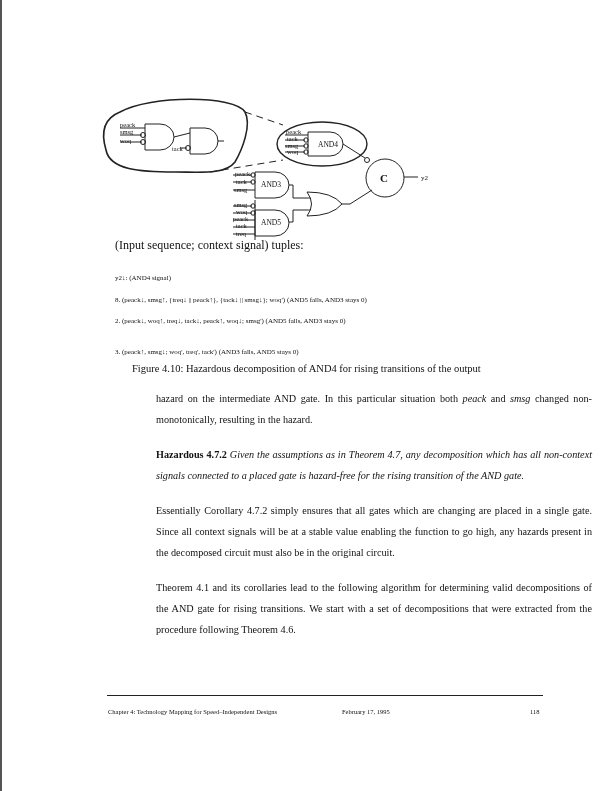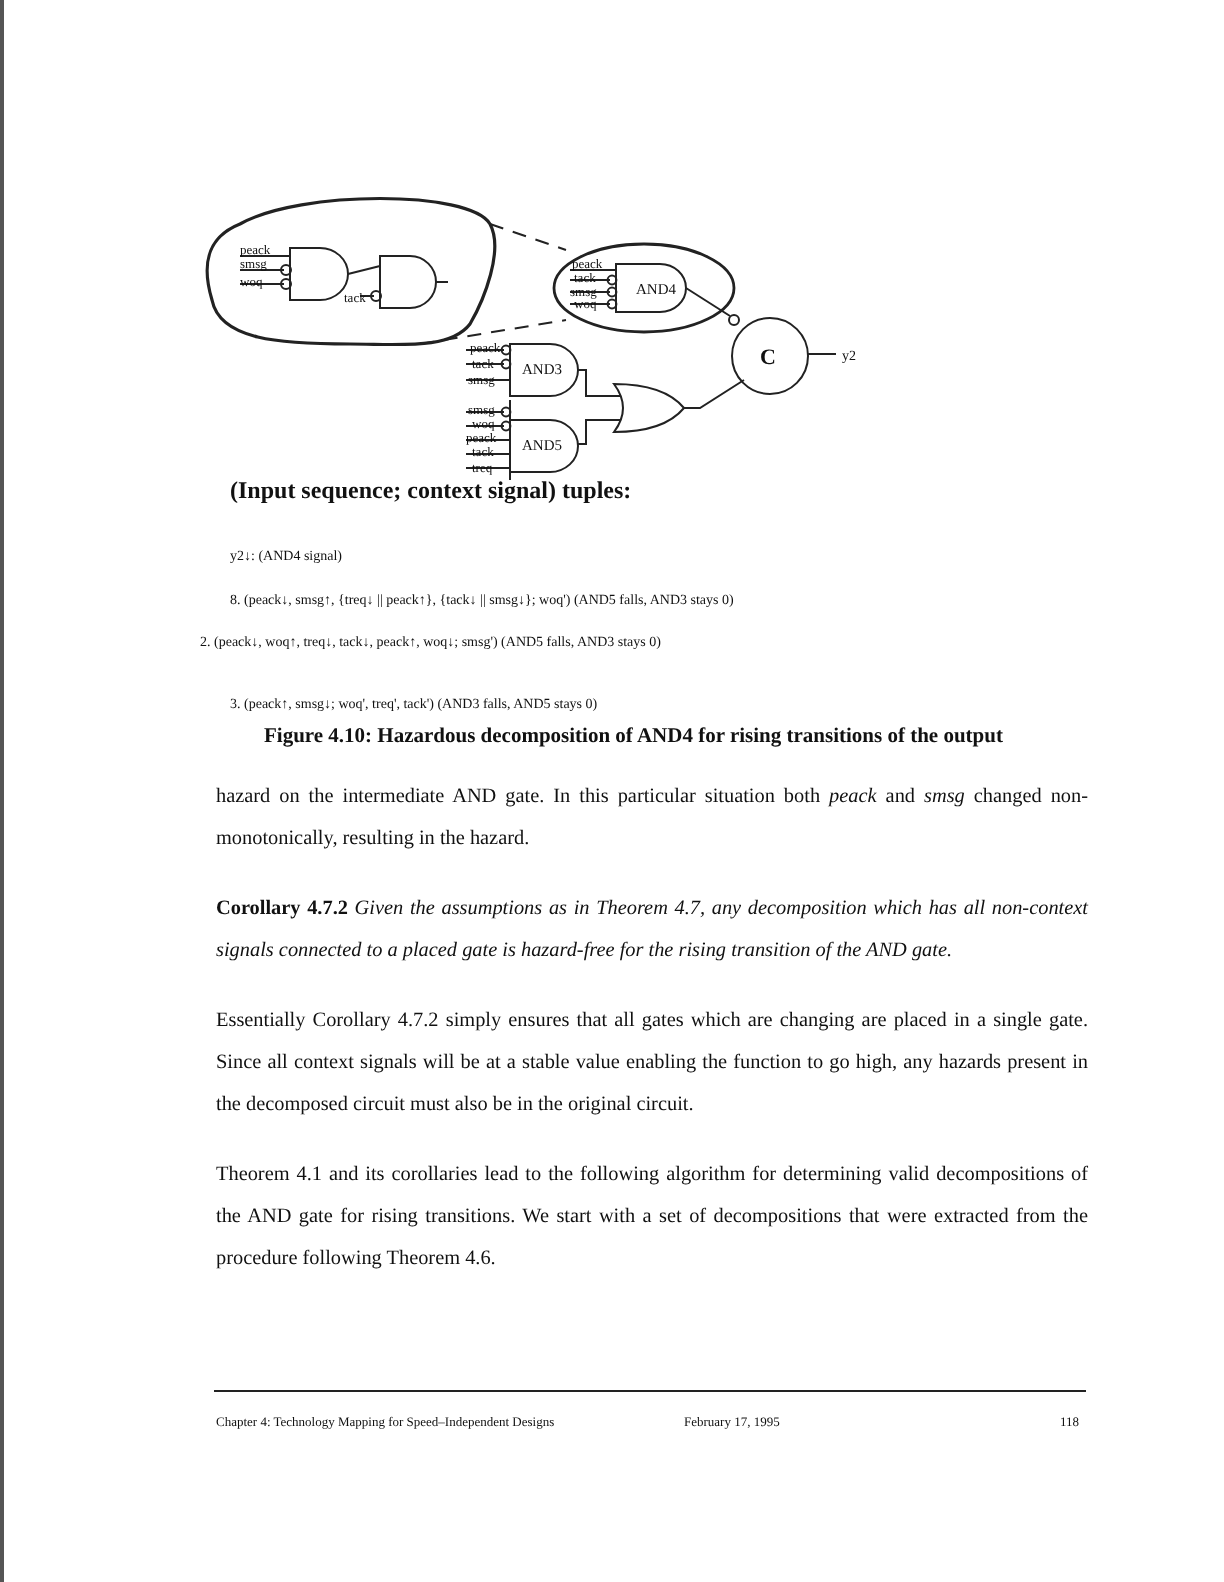--- a/index.html
+++ b/index.html
@@ -1,24 +1,24 @@
 <!DOCTYPE html>
 <html><head>
   <meta charset="utf-8">
   <style>
     html, body { margin: 0; padding: 0; background: #ffffff; }
     body { width: 612px; height: 791px; position: relative; overflow: hidden;
            font-family: "Liberation Serif", serif; color: #111; }
     .scan-edge { position: absolute; left: 0; top: 0; width: 2px; height: 791px; background: #555; }
     .abs { position: absolute; }
     svg text { font-family: "Liberation Serif", serif; fill: #111; }
-    .tuple-head { font-size: 12px; font-weight: bold; }
+    .tuple-head { font-size: 12px; }
     .small { font-size: 7px; }
-    .caption { font-weight: bold; font-size: 10.5px; }
-    .body-text { font-size: 10.2px; line-height: 21px; text-align: justify; }
+    .caption { font-weight: normal; font-size: 10.5px; }
+    .body-text { font-size: 10.2px; line-height: 21px; text-align: justify; margin-left: 48px; }
     .body-text p { margin: 0; }
     .footer-rule { position: absolute; left: 107px; top: 695px; width: 436px; height: 1px; background: #222; }
     .footer { position: absolute; top: 708px; font-size: 6.5px; }
   </style>
 </head>
 <body>
 
 <div class="scan-edge"></div>
 
 <svg class="abs" style="left:0;top:0" width="612" height="250" viewBox="0 0 612 250">
@@ -101,28 +101,28 @@
   <text x="318" y="147" font-size="7.5">AND4</text>
   <text x="261" y="187" font-size="7.5">AND3</text>
   <text x="261" y="225" font-size="7.5">AND5</text>
   <text x="380" y="182" font-size="11" font-weight="bold">C</text>
   <text x="421" y="180" font-size="7">y2</text>
 </svg>
 
 <div class="abs tuple-head" style="left:115px;top:238px">(Input sequence; context signal) tuples:</div>
 <div class="abs small" style="left:115px;top:274px">y2↓: (AND4 signal)</div>
 <div class="abs small" style="left:115px;top:296px">8. (peack↓, smsg↑, {treq↓ || peack↑}, {tack↓ || smsg↓}; woq') (AND5 falls, AND3 stays 0)</div>
-<div class="abs small" style="left:100px;top:317px">2. (peack↓, woq↑, treq↓, tack↓, peack↑, woq↓; smsg') (AND5 falls, AND3 stays 0)</div>
+<div class="abs small" style="left:115px;top:317px">2. (peack↓, woq↑, treq↓, tack↓, peack↑, woq↓; smsg') (AND5 falls, AND3 stays 0)</div>
 <div class="abs small" style="left:115px;top:348px">3. (peack↑, smsg↓; woq', treq', tack') (AND3 falls, AND5 stays 0)</div>
 
 <div class="abs caption" style="left:132px;top:363px">Figure 4.10: Hazardous decomposition of AND4 for rising transitions of the output</div>
 
 <div class="abs body-text" style="left:108px;top:388px;width:436px">
   <p><span>hazard on the intermediate AND gate. In this particular situation both </span><i>peack</i><span> and </span><i>smsg</i><span> changed non-monotonically, resulting in the hazard.</span></p>
-  <p style="margin-top:14px"><b>Corollary 4.7.2</b><i> Given the assumptions as in Theorem 4.7, any decomposition which has all non-context signals connected to a placed gate is hazard-free for the rising transition of the AND gate.</i></p>
+  <p style="margin-top:14px"><b>Hazardous 4.7.2</b><i> Given the assumptions as in Theorem 4.7, any decomposition which has all non-context signals connected to a placed gate is hazard-free for the rising transition of the AND gate.</i></p>
   <p style="margin-top:14px">Essentially Corollary 4.7.2 simply ensures that all gates which are changing are placed in a single gate. Since all context signals will be at a stable value enabling the function to go high, any hazards present in the decomposed circuit must also be in the original circuit.</p>
   <p style="margin-top:14px">Theorem 4.1 and its corollaries lead to the following algorithm for determining valid decompositions of the AND gate for rising transitions. We start with a set of decompositions that were extracted from the procedure following Theorem 4.6.</p>
 </div>
 
 <div class="footer-rule"></div>
 <div class="footer" style="left:108px">Chapter 4: Technology Mapping for Speed–Independent Designs</div>
 <div class="footer" style="left:342px">February 17, 1995</div>
 <div class="footer" style="left:530px">118</div>
 
 </body></html>

